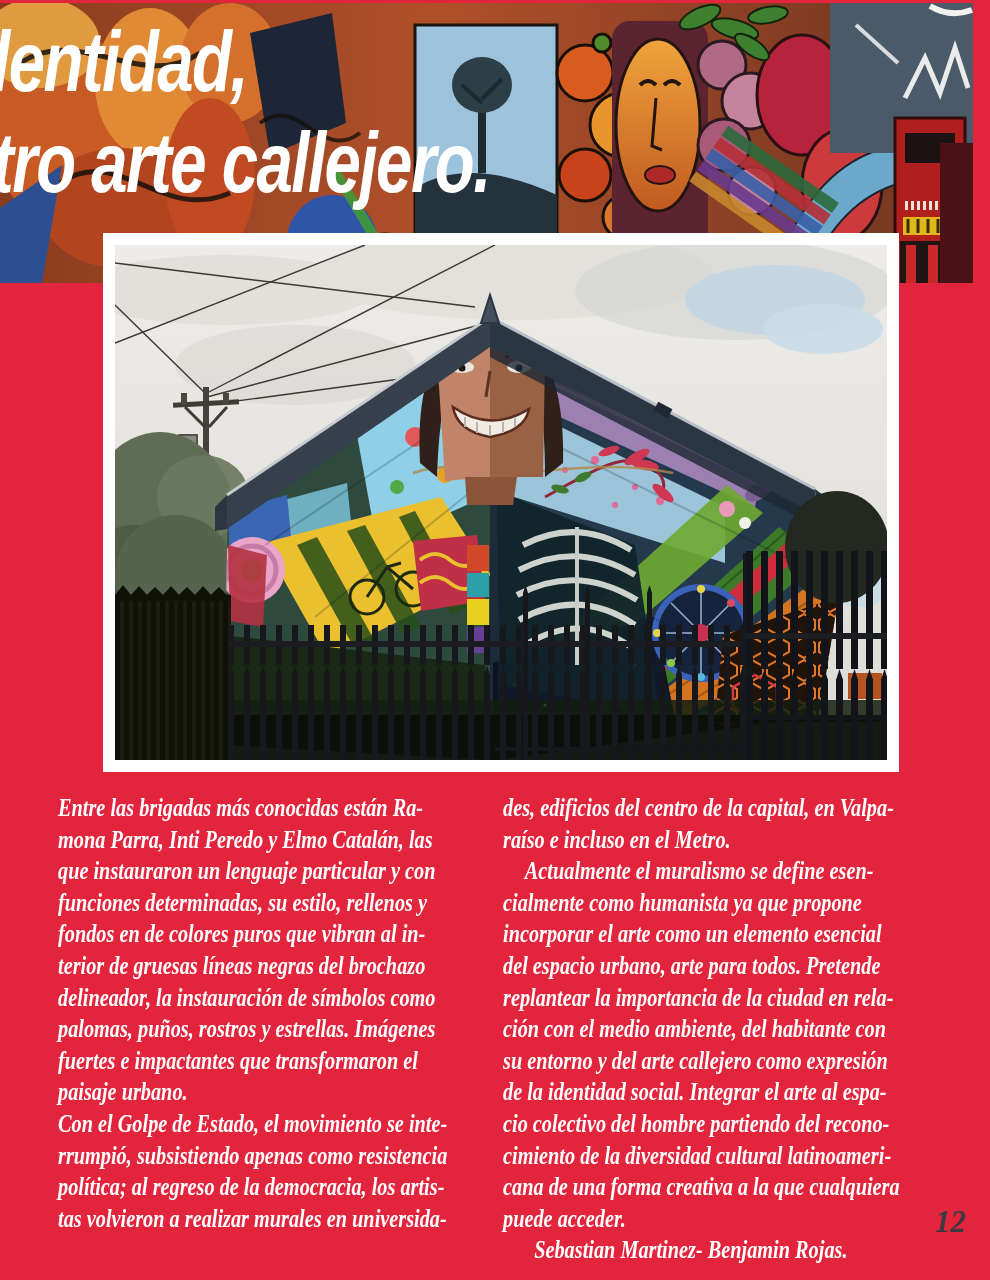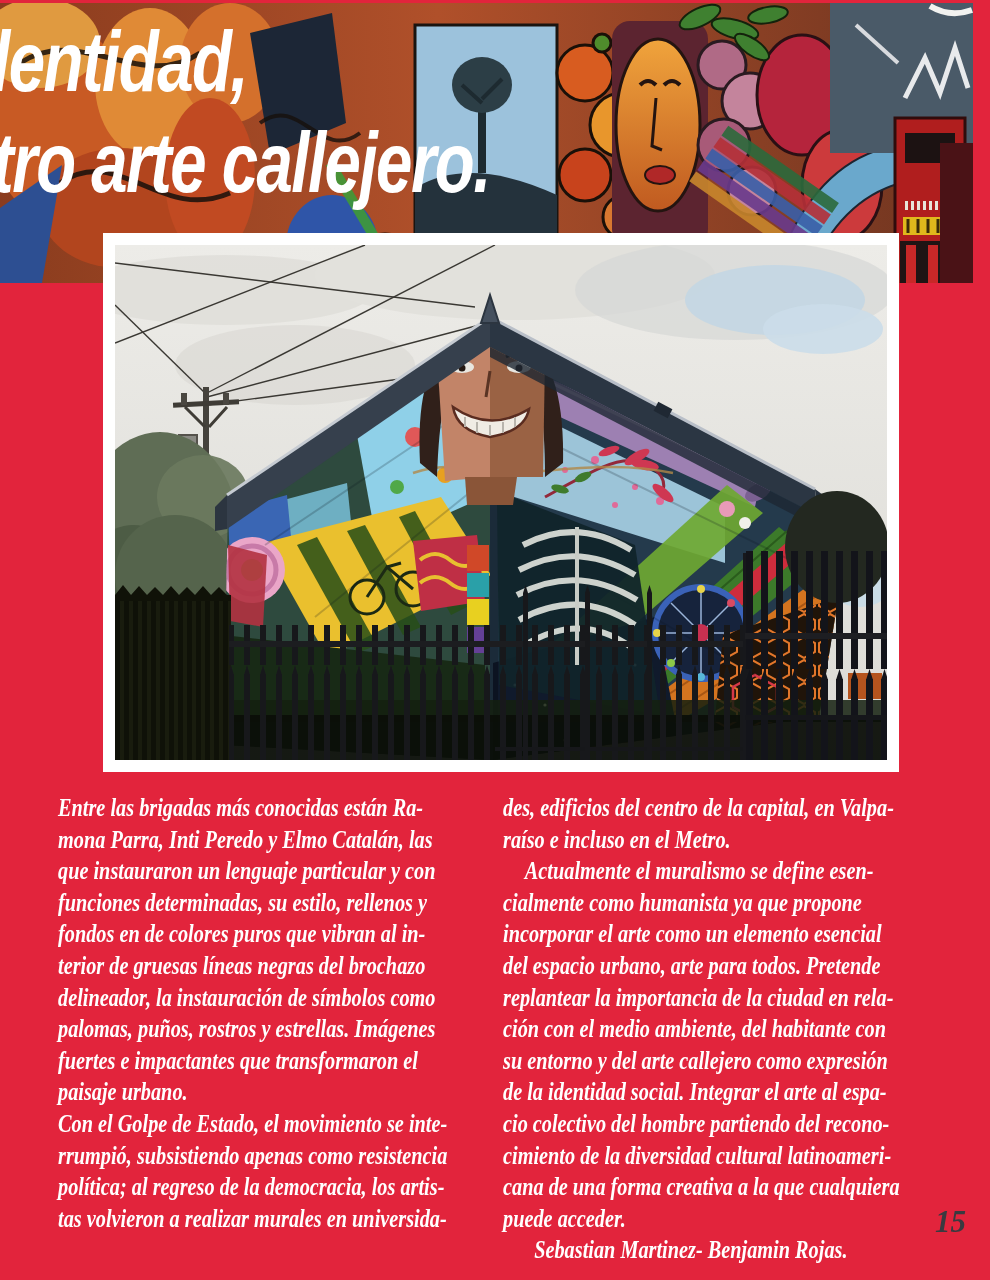--- a/index.html
+++ b/index.html
@@ -450,15 +450,15 @@
     <div class="line">ción con el medio ambiente, del habitante con</div>
     <div class="line">su entorno y del arte callejero como expresión</div>
     <div class="line">de la identidad social. Integrar el arte al espa-</div>
     <div class="line">cio colectivo del hombre partiendo del recono-</div>
     <div class="line">cimiento de la diversidad cultural latinoameri-</div>
     <div class="line">cana de una forma creativa a la que cualquiera</div>
     <div class="line">puede acceder.</div>
     <div class="line indent-byline">Sebastian Martinez- Benjamin Rojas.</div>
   </div>
 
-  <div class="page-number">15</div>
+  <div class="page-number">12</div>
 
 </div>
 
 </body></html>

